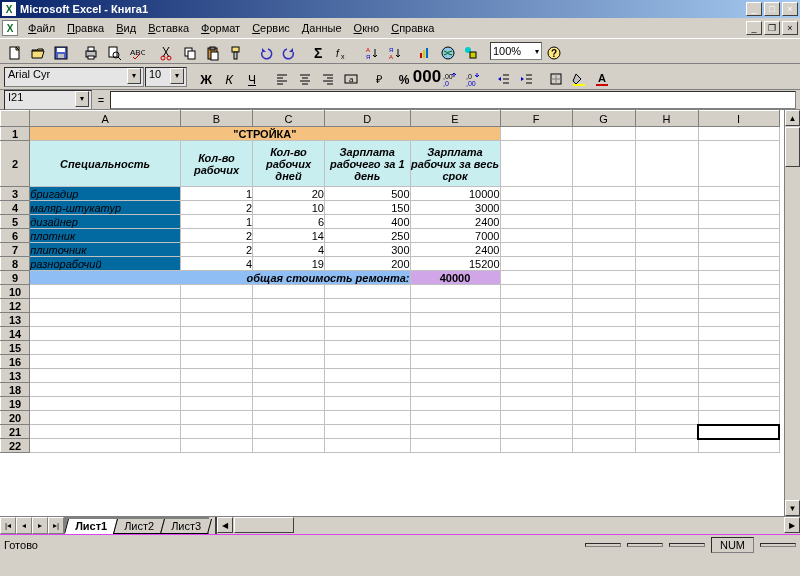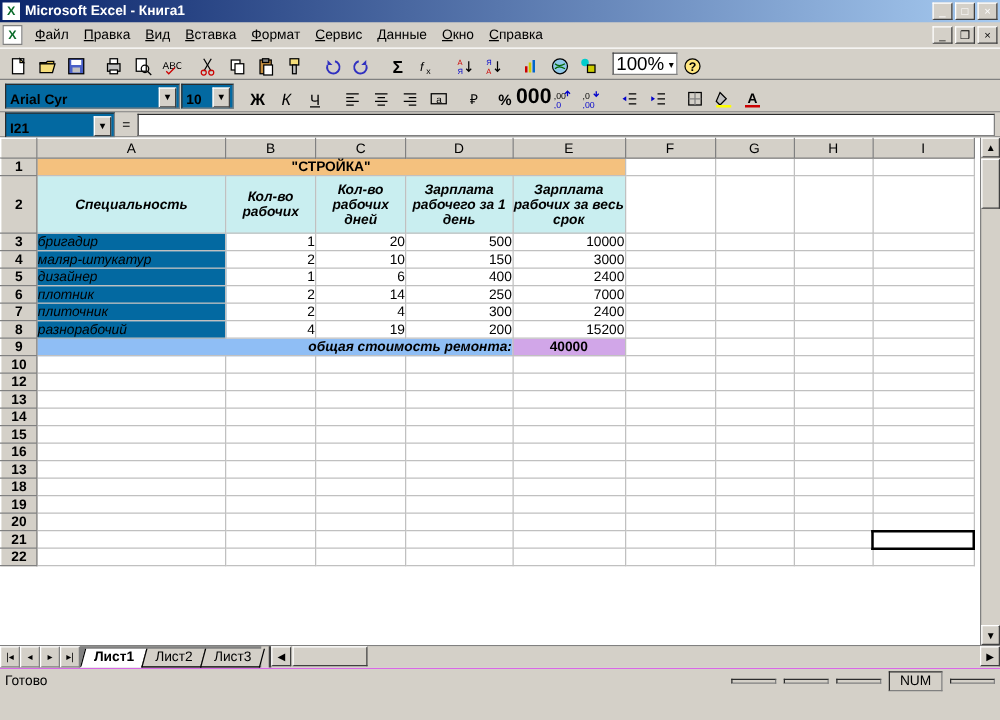--- a/index.html
+++ b/index.html
@@ -74,42 +74,41 @@
   border: 1px solid transparent;
   cursor: default;
 }
 .tbtn svg { width: 16px; height: 16px; }
 .tsep { width: 6px; }
 .zoom {
   height: 18px; width: 52px;
   background: #fff;
   border: 1px solid #808080;
   border-top-color:#404040; border-left-color:#404040;
-  font-size: 15px;
+  font-size: 11px;
   padding: 0 2px;
   display: flex; align-items:center;
 }
 .zoom::after { content:"▾"; margin-left:auto; font-size:8px; color:#000;}
 .fmtbar {
   background: #d4d0c8;
   height: 26px;
   display: flex;
   align-items: center;
   padding: 1px 4px;
   border-bottom: 1px solid #808080;
   gap: 1px;
 }
 .combo {
   height: 20px;
-  background: #0369a1;
+  background: #e5e5e5;
   border: 1px inset #808080;
   padding: 0 2px 0 3px;
-  display: flex; align-items: flex-end;
+  display: flex; align-items: flex-start;
   font-size: 11px;
-  font-weight: bold;
 }
 .combo .dd { margin-left:auto; background:#d4d0c8; width:14px; height:16px; border:1px solid #fff; border-right-color:#404040; border-bottom-color:#404040; display:flex;align-items:center;justify-content:center; font-size:8px;}
 .fontcombo { width: 140px; }
 .sizecombo { width: 42px; }
 .formula-bar {
   background:#d4d0c8;
   height: 20px;
   display:flex; align-items:center;
   padding: 1px 4px;
   border-bottom: 1px solid #808080;

